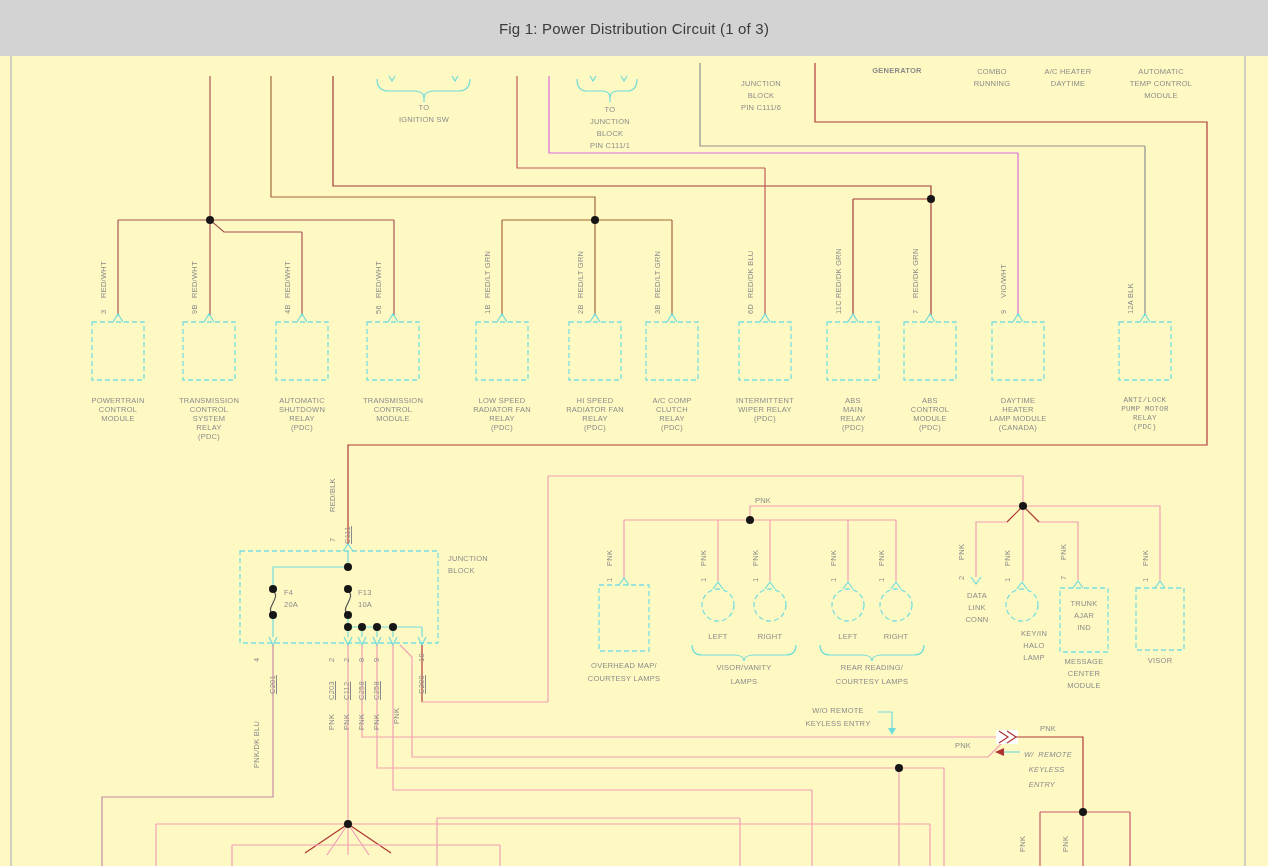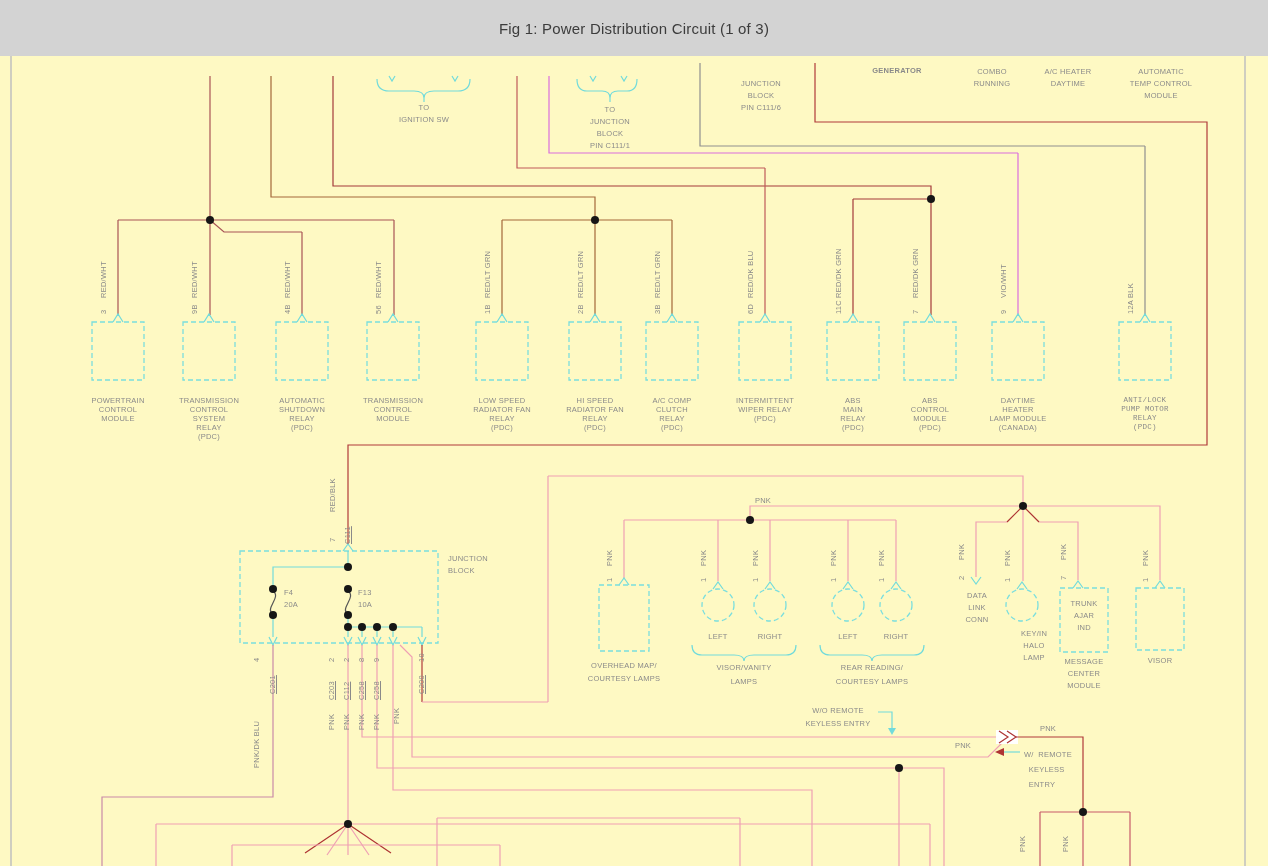--- a/index.html
+++ b/index.html
@@ -363,20 +363,20 @@
 AJAR
 IND</span>
         <span class="lbl" style="left: 1084px; top: 656px; line-height: 12px;">MESSAGE
 CENTER
 MODULE</span>
         <span class="lbl" style="left: 1160px; top: 656px;">VISOR</span>
         <span class="lbl" style="left: 838px; top: 704px; line-height: 13px;">W/O REMOTE
 KEYLESS ENTRY</span>
         <span class="lbl" style="left: 1048px; top: 724px;">PNK</span>
         <span class="lbl" style="left: 963px; top: 741px;">PNK</span>
-        <span class="lbl l" style="left: 1024px; top: 747px; line-height: 15px;">W/  REMOTE
+        <span class="lbl l" style="left: 1024px; top: 747px; line-height: 15px; font-style: italic;">W/  REMOTE
   KEYLESS
   ENTRY</span>
         <span class="lbl v" style="left: 1027px; top: 843px;">PNK</span>
         <span class="lbl v" style="left: 1070px; top: 843px;">PNK</span>
       </div>
   </div>
 </div>
 
 </body></html>

